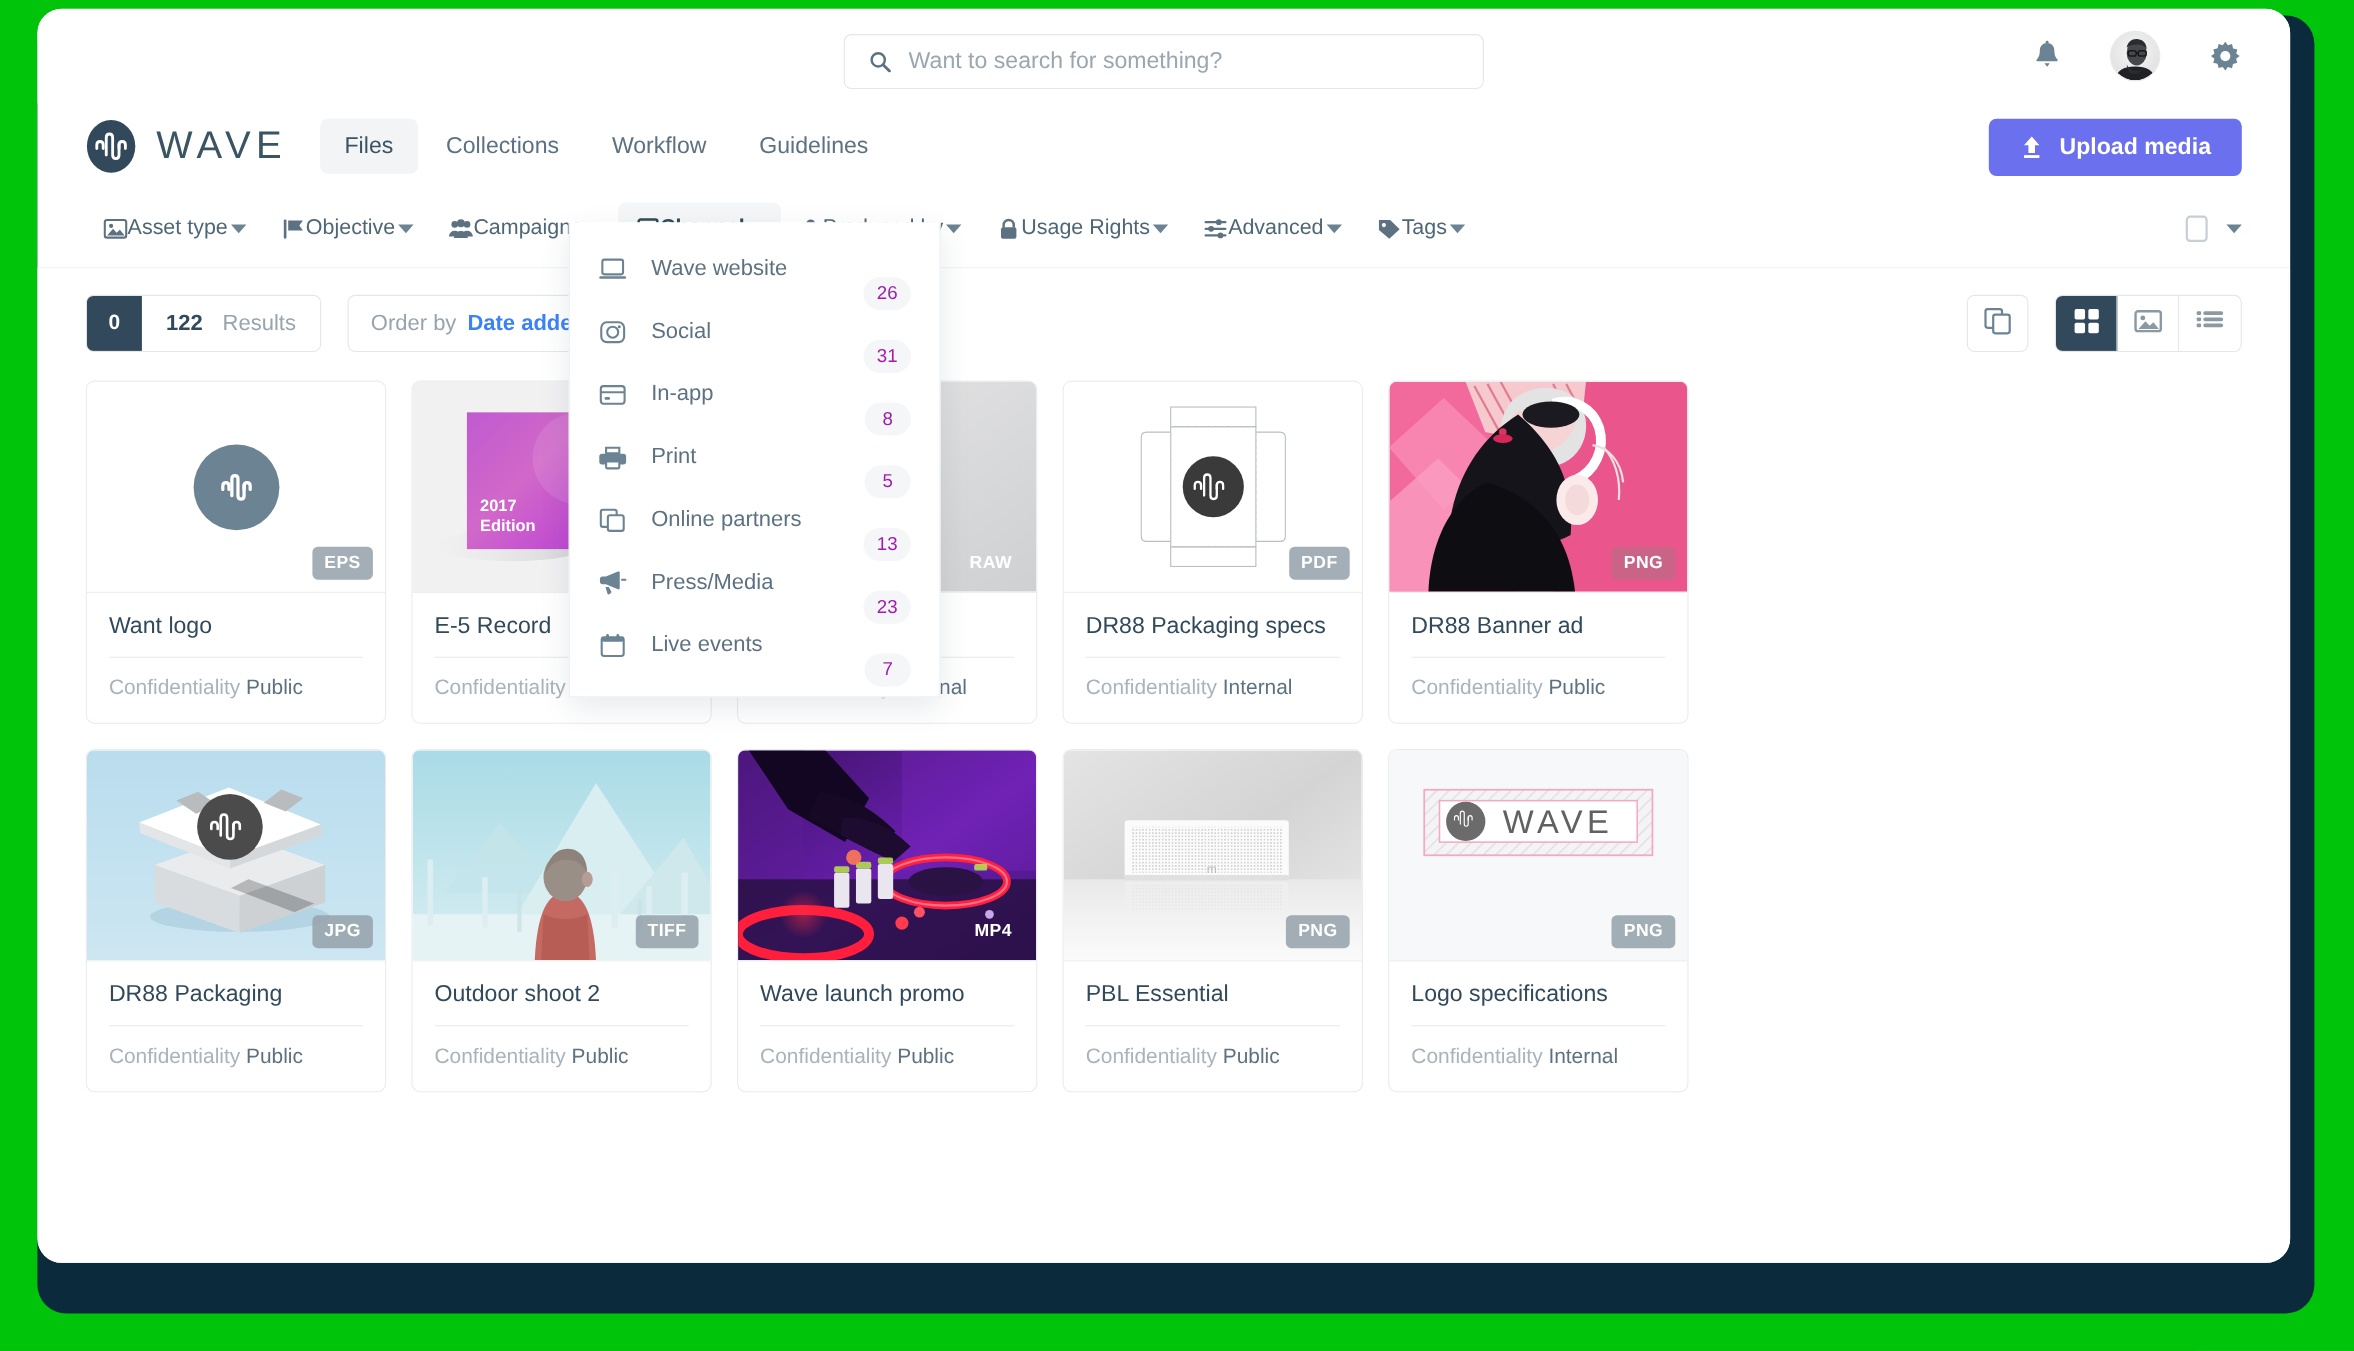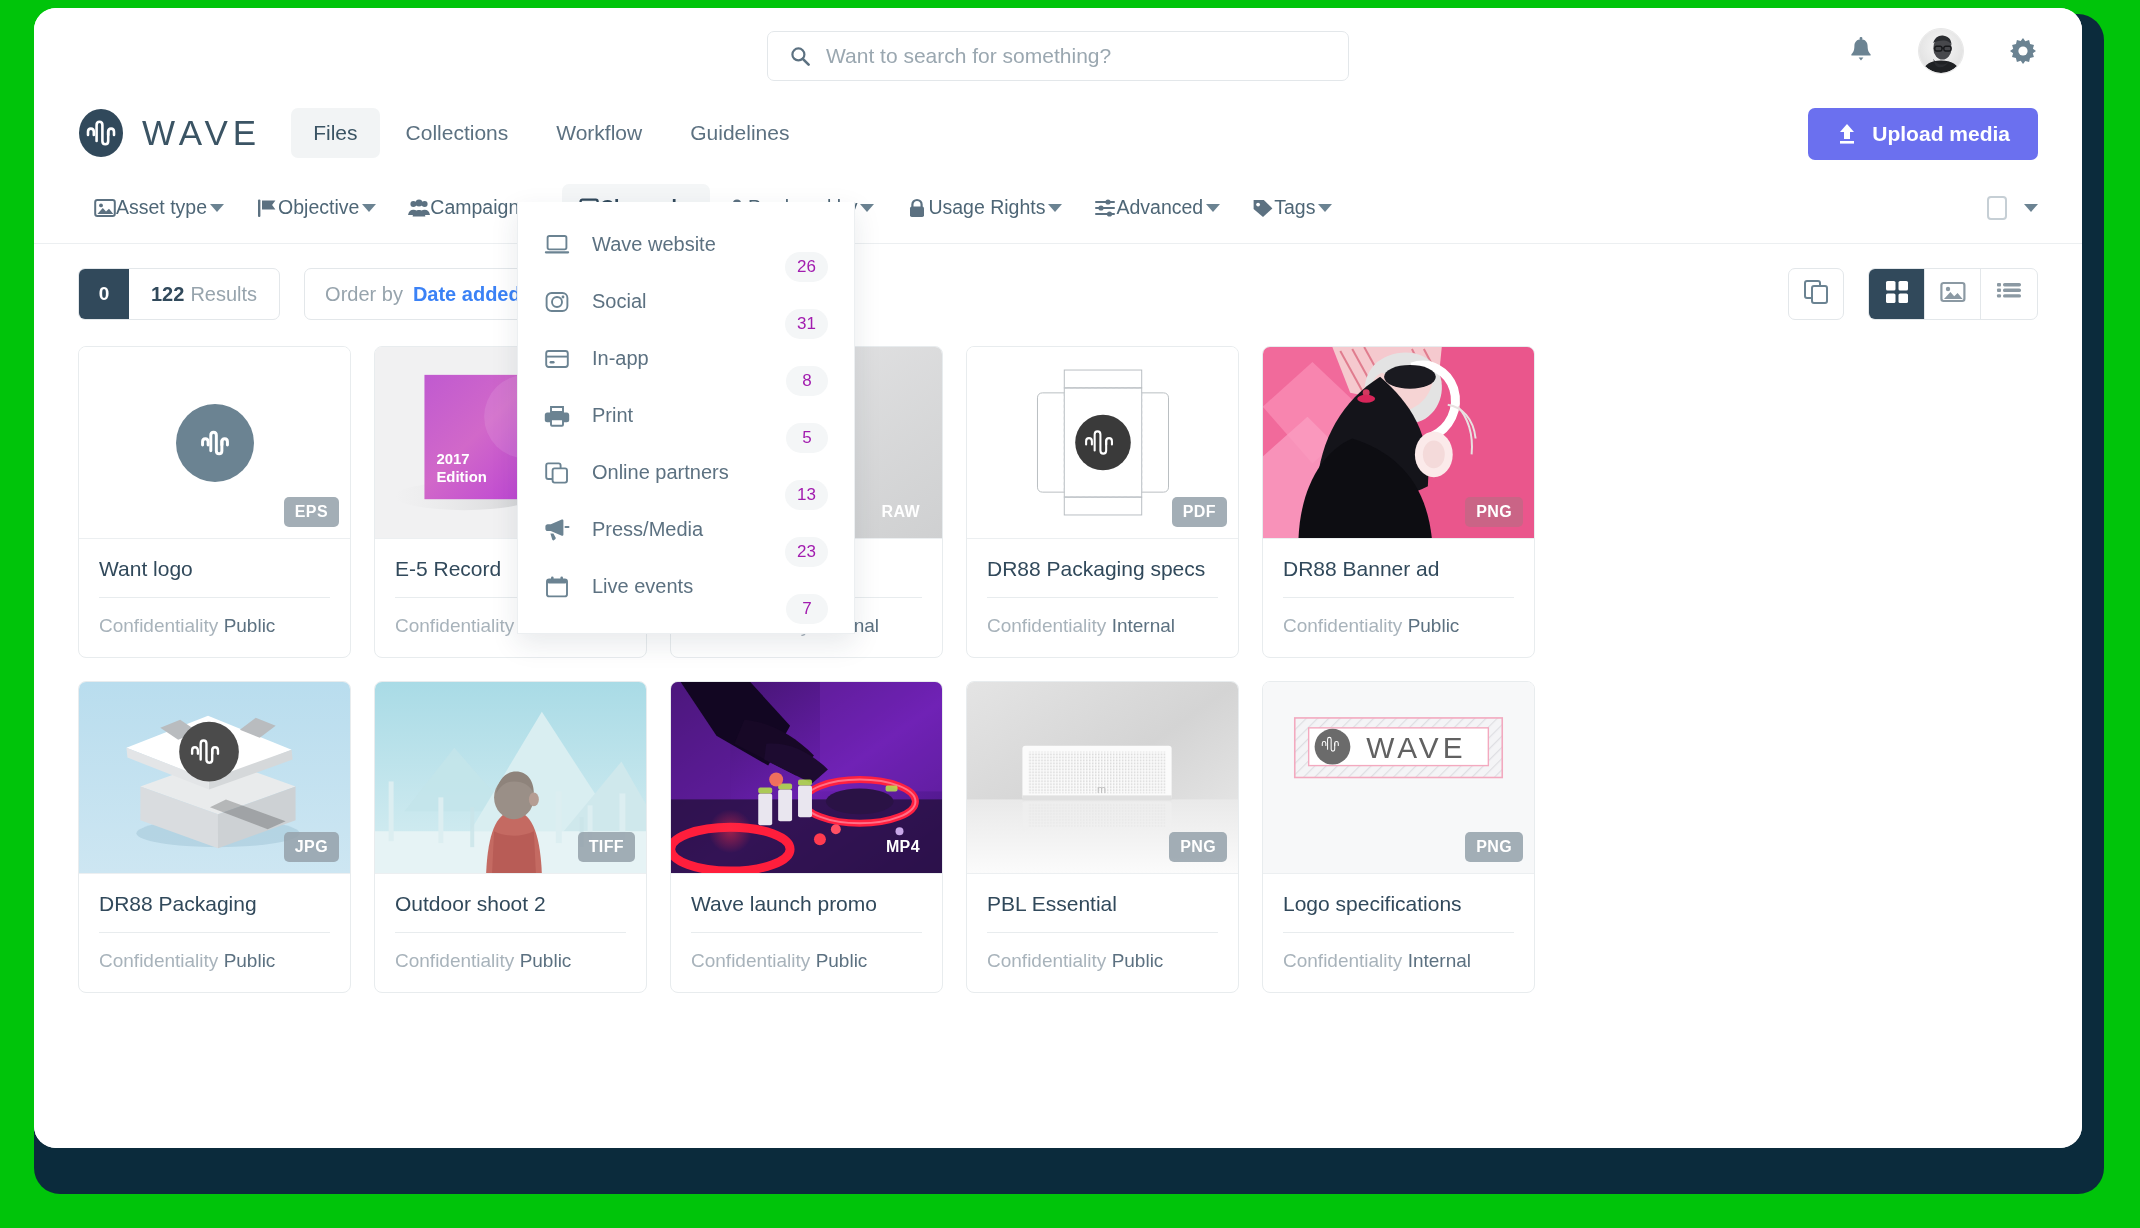--- a/index.html
+++ b/index.html
@@ -145,21 +145,21 @@
   .results-count {
     background: #31495b; color: #fff;
     font-size: 19px; font-weight: bold;
     display: flex; align-items: center; justify-content: center;
     width: 50px; height: 100%;
   }
   .results-label {
     padding: 0 22px; font-size: 20px; color: #97a4ad;
     display: flex; align-items: center; height: 100%;
   }
-  .results-label b { color: #31495b; margin-right: 6px; }
+  .results-label b { color: #31495b; margin-right: 18px; }
 
   .order-chip {
     display: flex; align-items: center; margin-left: 24px;
     border: 1px solid #e3e7ea; border-radius: 7px; height: 52px; overflow: hidden;
   }
   .order-label {
     padding: 0 20px; font-size: 20px; color: #97a4ad;
     display: flex; align-items: center; gap: 10px; height: 100%;
     cursor: pointer;
   }

